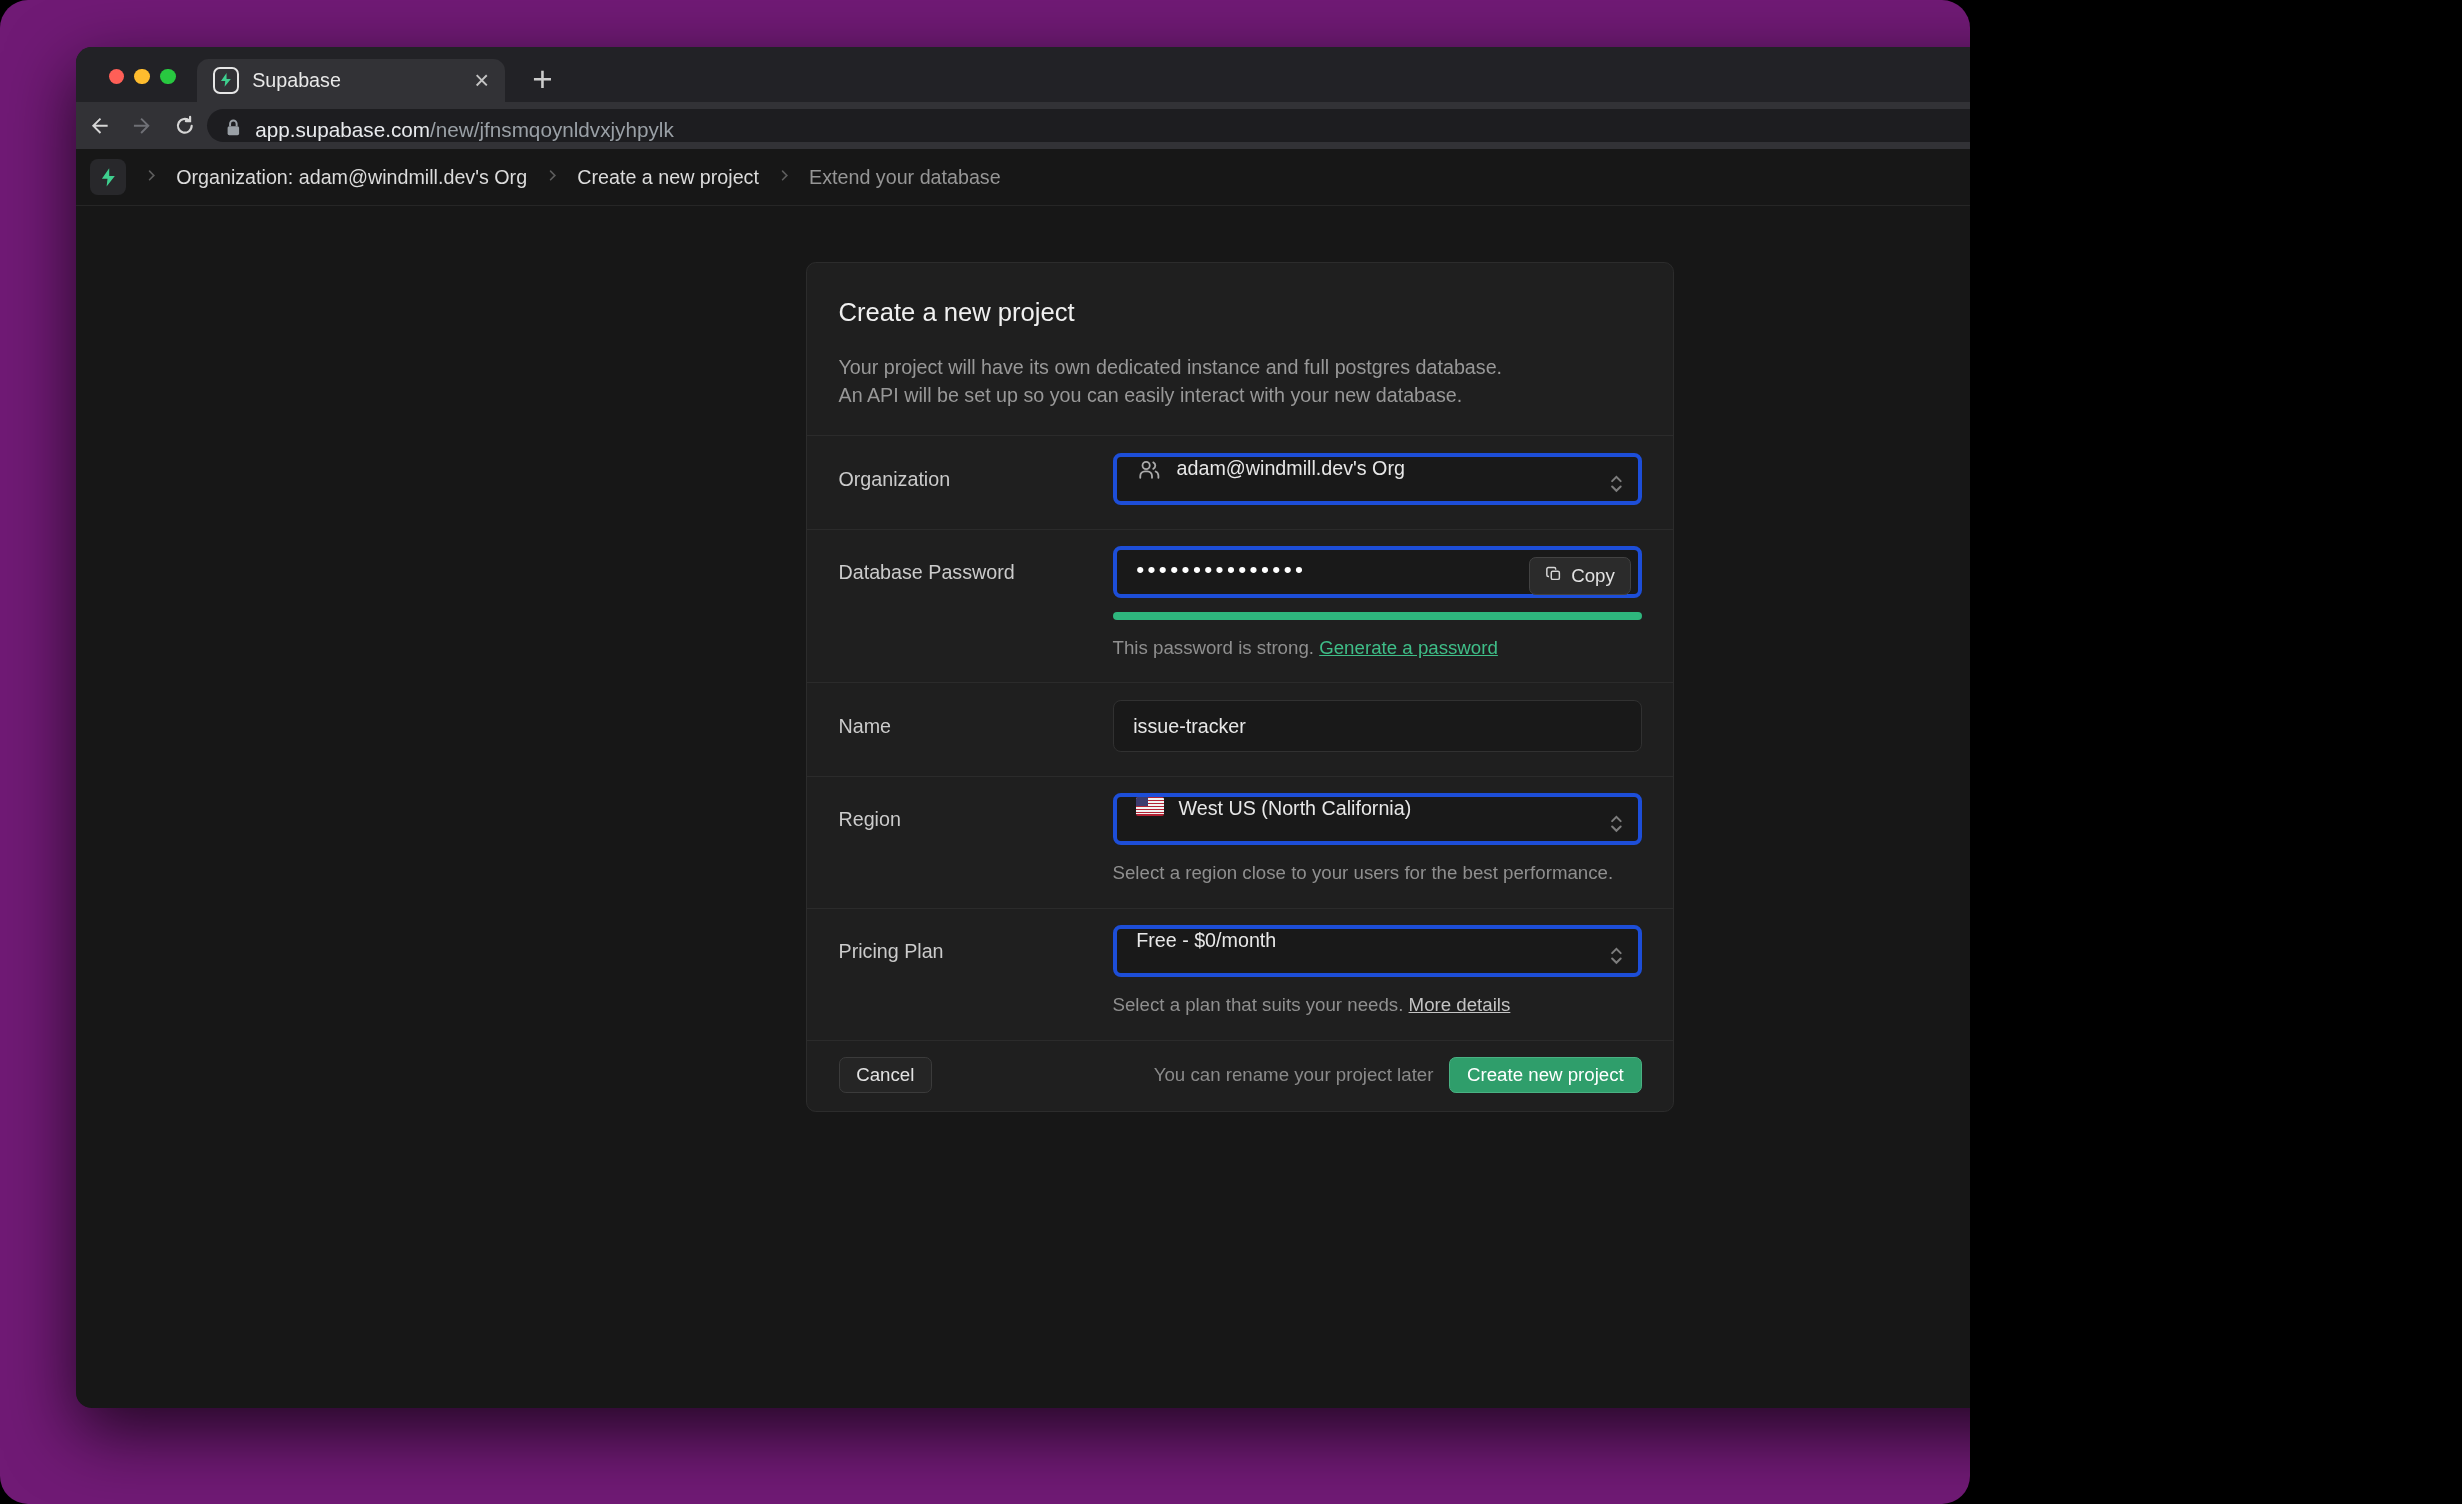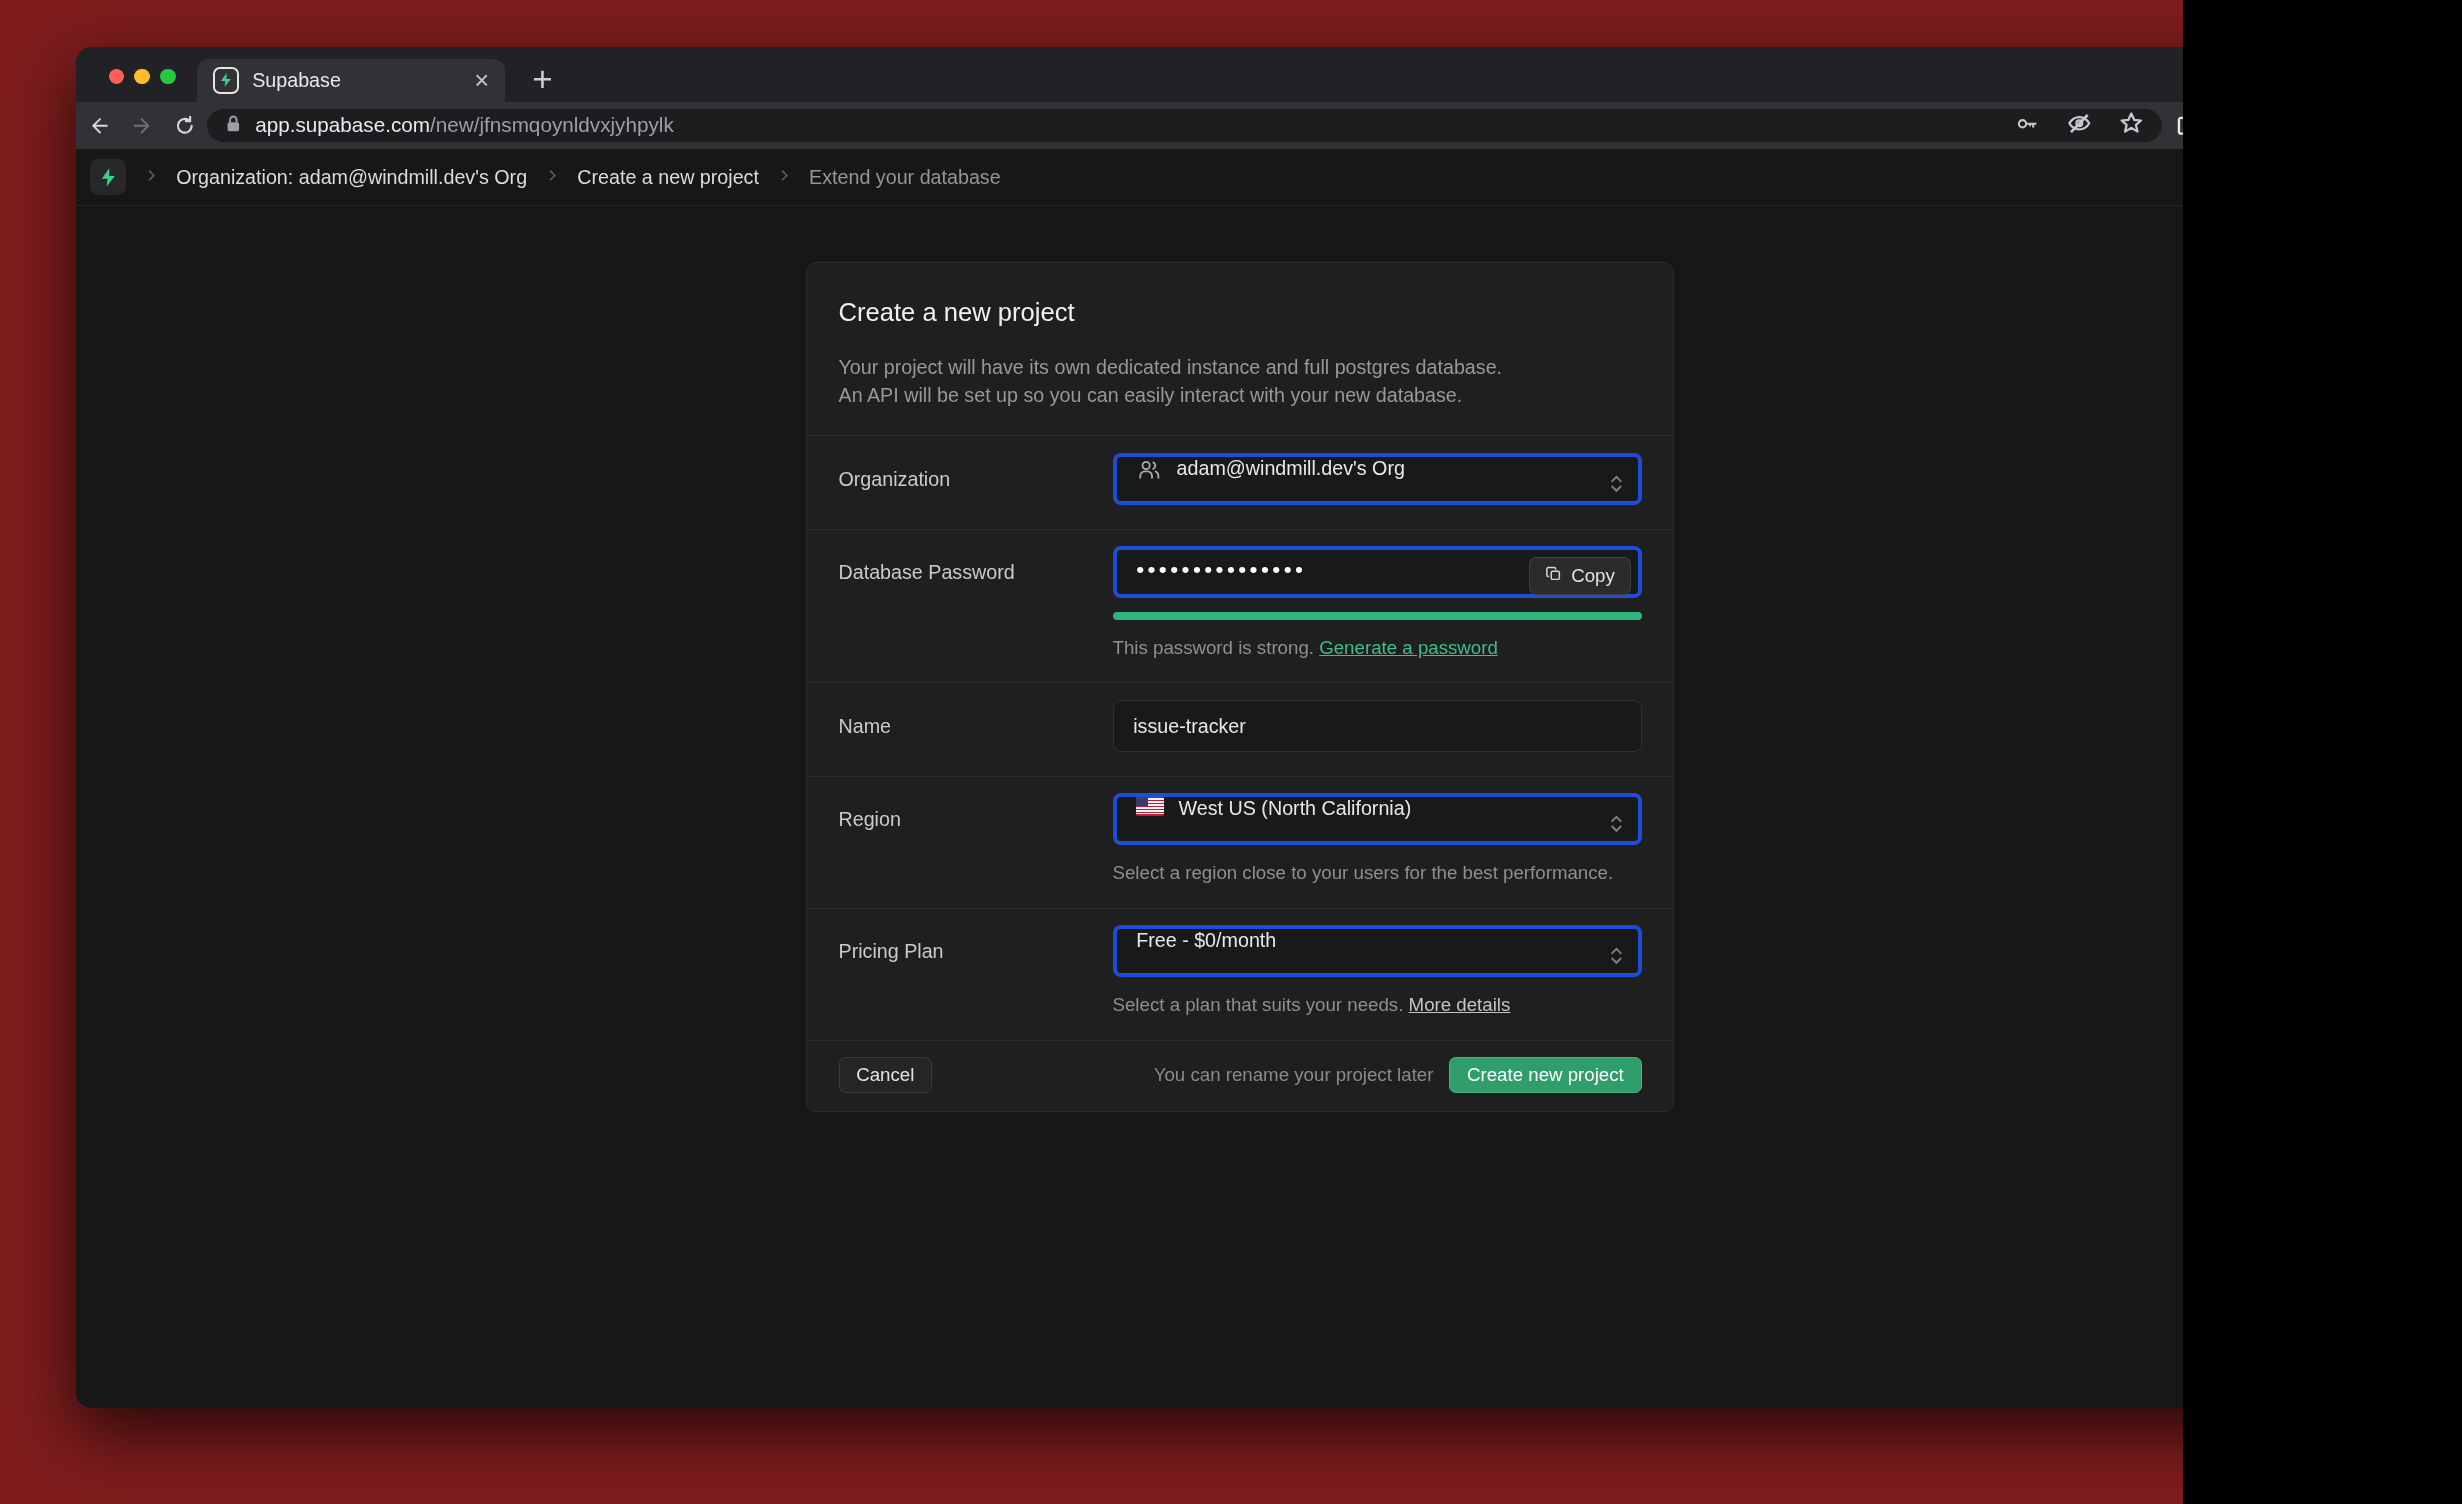--- a/index.html
+++ b/index.html
@@ -1,19 +1,19 @@
 <!DOCTYPE html>
 <html><head>
 <meta charset="utf-8">
 <style>
   * { box-sizing: border-box; margin: 0; padding: 0; }
   html,body { background:#000; }
   #screen {
-    position: relative; width: 2183px; height: 1504px; background:#7f1d1d;
-    font-family: "Liberation Sans", sans-serif; overflow: hidden;
+    position: relative; width: 1970px; height: 1504px; background:#701a75;
+    font-family: "Liberation Sans", sans-serif; overflow: hidden; border-radius: 28px;
   }
   
   #window {
     position:absolute; left:76px; top:47px; width:2312px; height:1361px;
     border-radius:15.8px; overflow:hidden; background:#222226;
     box-shadow: 0 23.6px 69px rgba(0,0,0,.7);
   }
   .tabstrip { position:relative; height:55px; background:#222226; }
   .traffic { position:absolute; top:21.7px; width:15.8px; height:15.8px; border-radius:50%; }
   .t-red    { left:32.5px; background:#ff5f57; }
@@ -30,21 +30,21 @@
     white-space:nowrap; overflow:hidden; }
   .tab-close { color:#c4c4c4; font-size:25.6px; line-height:25.6px; cursor:default; }
   .newtab { position:absolute; left:445px; top:10.8px; width:43px; height:43px;
     display:flex; align-items:center; justify-content:center; color:#cccccc;
     font-size:35px; font-weight:300; }
   .tabsearch { position:absolute; right:19.7px; top:15.8px; }
   .toolbar { position:relative; height:47px; background:#323236; }
   .nav-ic { position:absolute; top:11.8px; width:23.6px; height:23.6px; }
   .omnibox {
     position:absolute; left:131px; top:6.9px; width:1955px; height:33px;
-    border-radius:16.7px; background:#1d1d20; display:flex; align-items:center;
+    border-radius:16.7px; background:#1d1d20; display:flex; align-items:flex-end;
     padding:0 17.7px;
   }
   .url { margin-left:13.8px; font-size:20.7px; color:#e8eaed; white-space:nowrap; }
   .url .path { color:#9aa0a6; }
   .omni-right { margin-left:auto; display:flex; align-items:center; gap:25.6px; }
   .incog-pill { position:absolute; left:2136px; top:5.9px; height:35px;
     background:#3e4045; border-radius:17.7px; display:flex; align-items:center;
     padding:3px 15.8px 3px 3px; gap:8px;font-family:Liberation Mono, monospace; }
   .incog-circle { width:29.6px; height:29.6px; border-radius:50%; background:#fff;
     display:flex; align-items:center; justify-content:center; }

